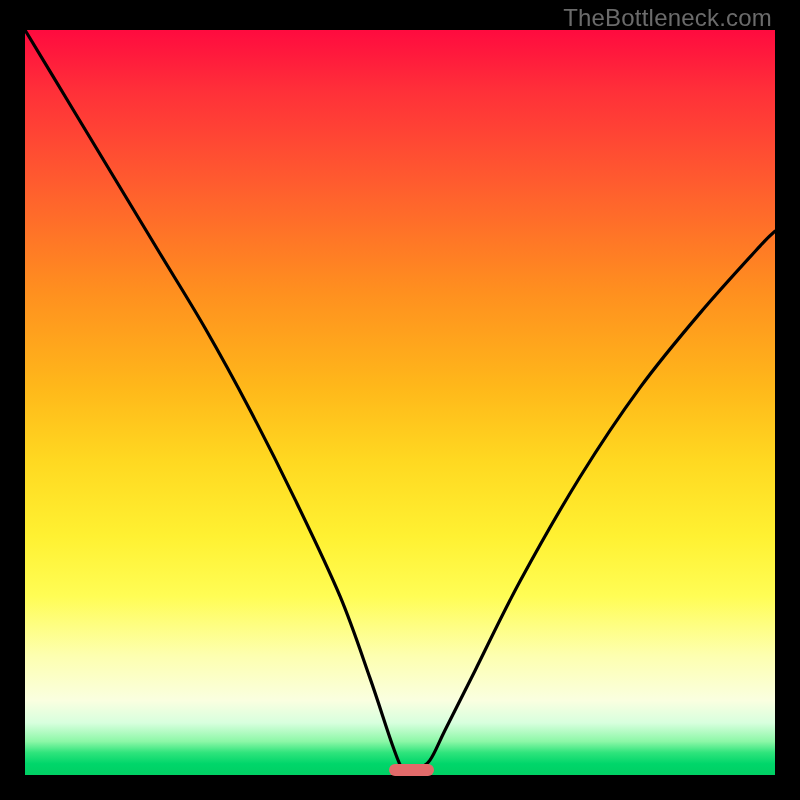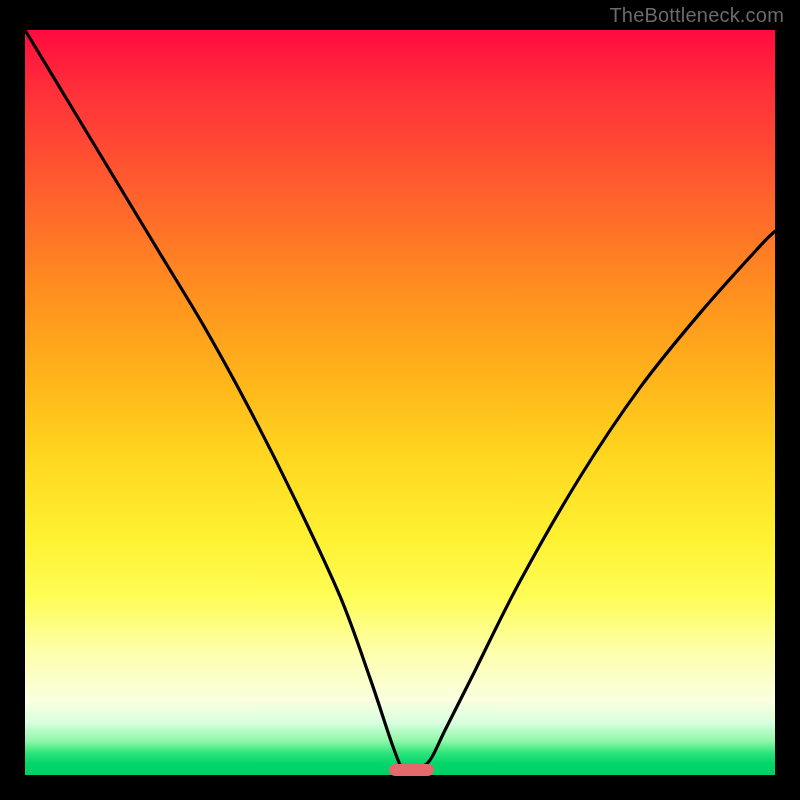--- a/index.html
+++ b/index.html
@@ -15,23 +15,23 @@
     position: absolute;
     top: 0;
     left: 0;
     width: 800px;
     height: 800px;
     background: #000;
   }
   .watermark {
     position: absolute;
     top: 4px;
-    right: 16px;
+    right: 28px;
     color: #6b6b6b;
-    font-size: 20px;
+    font-size: 24px;
     font-weight: 500;
     letter-spacing: 0.2px;
     user-select: none;
   }
   .plot {
     position: absolute;
     left: 25px;
     top: 30px;
     width: 750px;
     height: 745px;

